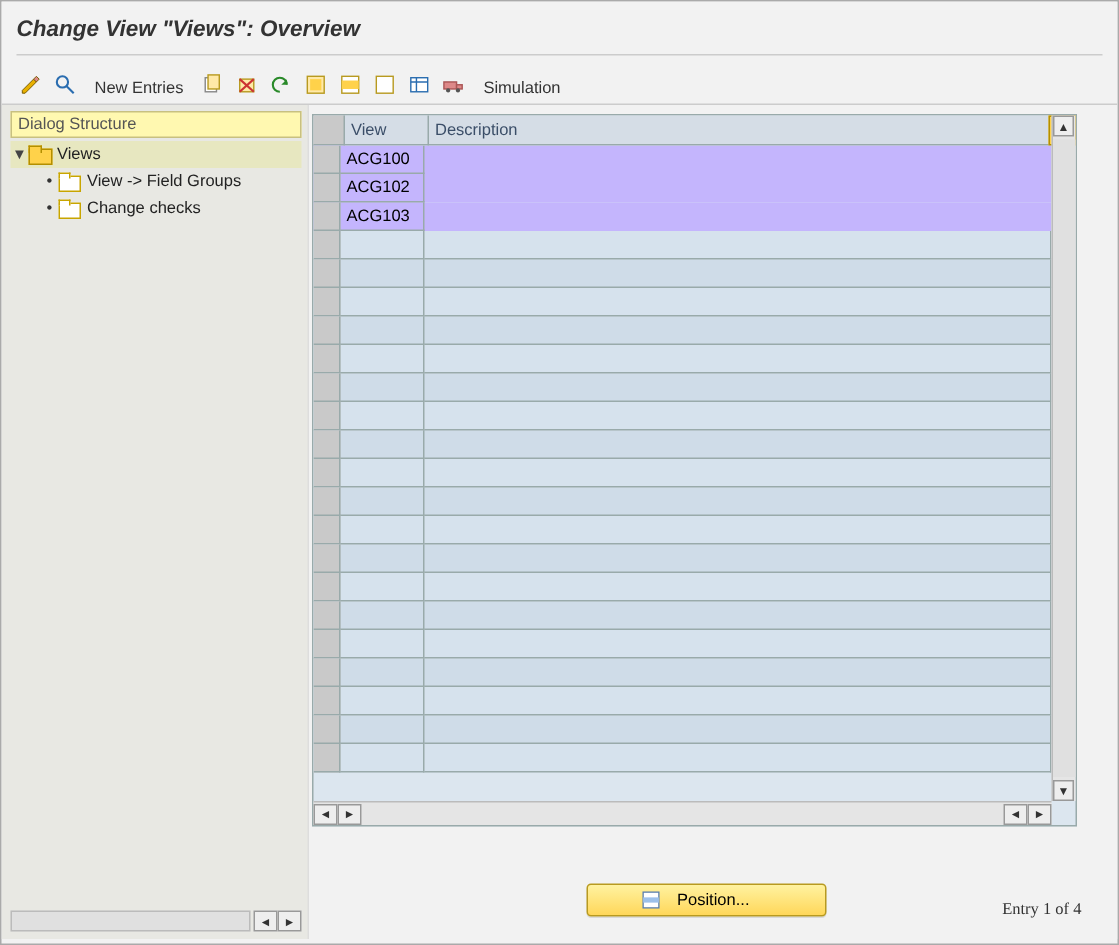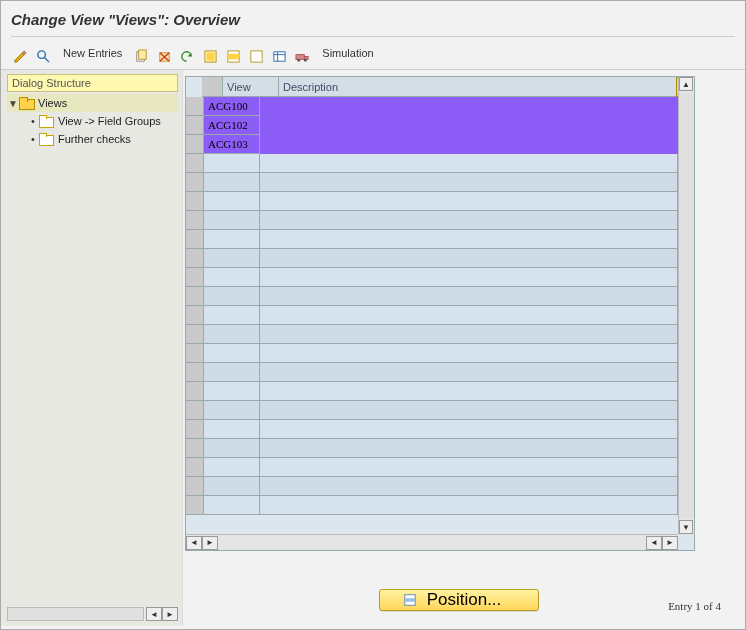--- a/index.html
+++ b/index.html
@@ -24,21 +24,21 @@
     color: #333;
     padding: 2px 0 4px 0;
   }
   .titlebar-line {
     height: 1px;
     background: #ccc;
     margin-top: 4px;
   }
   .toolbar {
     display: flex;
-    align-items: flex-start;
+    align-items: flex-end;
     gap: 4px;
     padding: 4px 10px;
     background: #f2f2f2;
     border-bottom: 1px solid #ccc;
   }
   .tb-btn {
     min-width: 18px;
     height: 18px;
     display: inline-flex;
     align-items: center;
@@ -51,21 +51,21 @@
     color: #333;
     padding: 0 6px;
     cursor: pointer;
   }
   svg.icon { width: 15px; height: 15px; display:block; }
   .main {
     display: flex;
     height: calc(100% - 72px);
   }
   .left-panel {
-    width: 182px;
+    width: 205px;
     background: #e8e8e3;
     padding: 4px 4px 4px 6px;
     display: flex;
     flex-direction: column;
     border-right: 1px solid #ddd;
   }
   .dlg-label {
     background: #fff8b0;
     color: #555;
     padding: 2px 4px;
@@ -119,42 +119,42 @@
   .grid-scroll-x { position:absolute; left:0; right:16px; bottom:0; height:16px; background:#e5e5e5; border-top:1px solid #bbb; display:flex; align-items:center;}
   .grid-header-row { display:flex; height:20px; }
   .grid-row { display:flex; height:19px; }
   .rowsel { width:18px; background:#c9c9c9; border-right:1px solid #9aa; border-bottom:1px solid #9aa; }
   .rowsel.header { background:#c9c9c9; }
   .col-view-h { width:56px; background:#d5dde6; border-right:1px solid #9aa; border-bottom:1px solid #9aa; display:flex;align-items:center; padding:0 4px; color:#3b4e68;}
   .col-desc-h { flex:1; background:#d5dde6; border-right:1px solid #9aa; border-bottom:1px solid #9aa; display:flex;align-items:center; padding:0 4px; color:#3b4e68;}
   .col-cfg { width:20px; background:#ffd24a; border:1px solid #b38f00; display:flex;align-items:center;justify-content:center;}
   .col-view { width:56px; border-right:1px solid #9aa; border-bottom:1px solid #9aa; display:flex;align-items:center; padding:0 4px;}
   .col-desc { flex:1; border-right:1px solid #9aa; border-bottom:1px solid #9aa; display:flex;align-items:center; padding:0 4px;}
-  .grid-row.data { background:#8b5cf6;font-family:Liberation Serif, serif; }
+  .grid-row.data { background:#c4b5fd; }
   .grid-row.empty { background:#d6e2ed; }
   .grid-row.empty.alt { background:#cfdce8; }
   .grid-body { position:absolute; top:20px; bottom:16px; left:0; right:16px; overflow:hidden; }
-  .grid-header-fixed { position:absolute; top:0; left:0; right:0;padding-left:16px; }
+  .grid-header-fixed { position:absolute; top:0; left:0; right:0; }
   .footer {
     position:absolute;
     bottom: 12px;
     left: 0; right: 10px;
     display:flex;
     align-items:center;
     justify-content: center;
     height: 28px;
   }
   .pos-btn {
     display:flex; align-items:center;
     background: linear-gradient(#fff2a0,#ffd75a);
     border:1px solid #b89a20;
     border-radius:3px;
     height:22px;
     padding: 0 20px 0 6px;
-    font-size:17px;
+    font-size:11px;
     cursor:pointer;
     box-shadow: 0 1px 0 rgba(0,0,0,.1);
     min-width:160px;
     justify-content:center;
     gap:10px;
   }
   .pos-btn .pi { width:14px;height:14px; }
   .entry-txt {
     position:absolute; right: 24px; bottom: 14px; font-size:11px; color:#333;font-family:Liberation Serif, serif;
   }
@@ -247,21 +247,21 @@
         <span>Views</span>
       </div>
       <div class="tree-row" style="padding-left:20px">
         <span class="bullet">•</span>
         <span class="folder-closed"></span>
         <span>View -&gt; Field Groups</span>
       </div>
       <div class="tree-row" style="padding-left:20px">
         <span class="bullet">•</span>
         <span class="folder-closed"></span>
-        <span>Further checks</span>
+        <span>Change checks</span>
       </div>
     </div>
     <div class="tree-hscroll">
       <div class="hs-track"></div>
       <div class="hs-btn">◄</div>
       <div class="hs-btn">►</div>
     </div>
   </div>
 
   <div class="right-panel">

